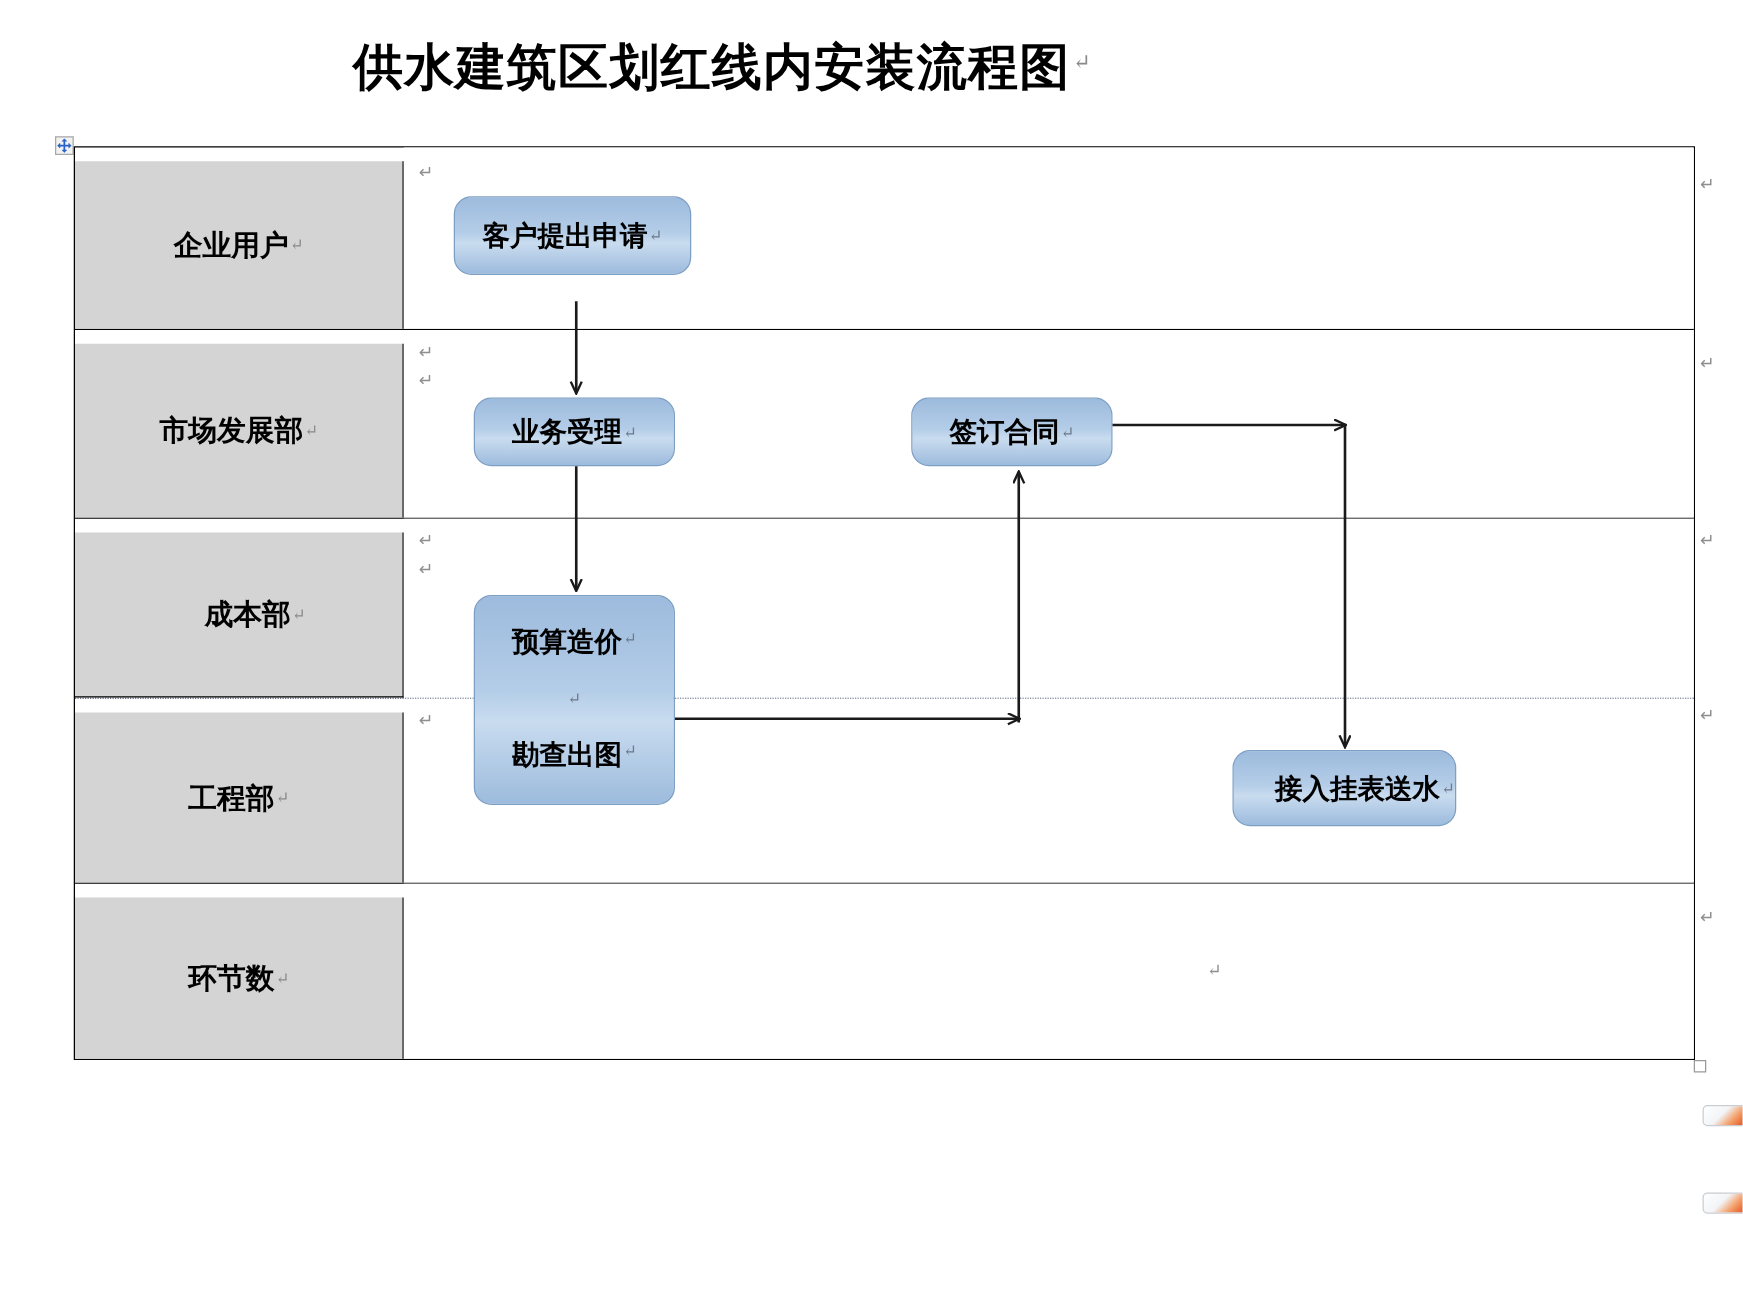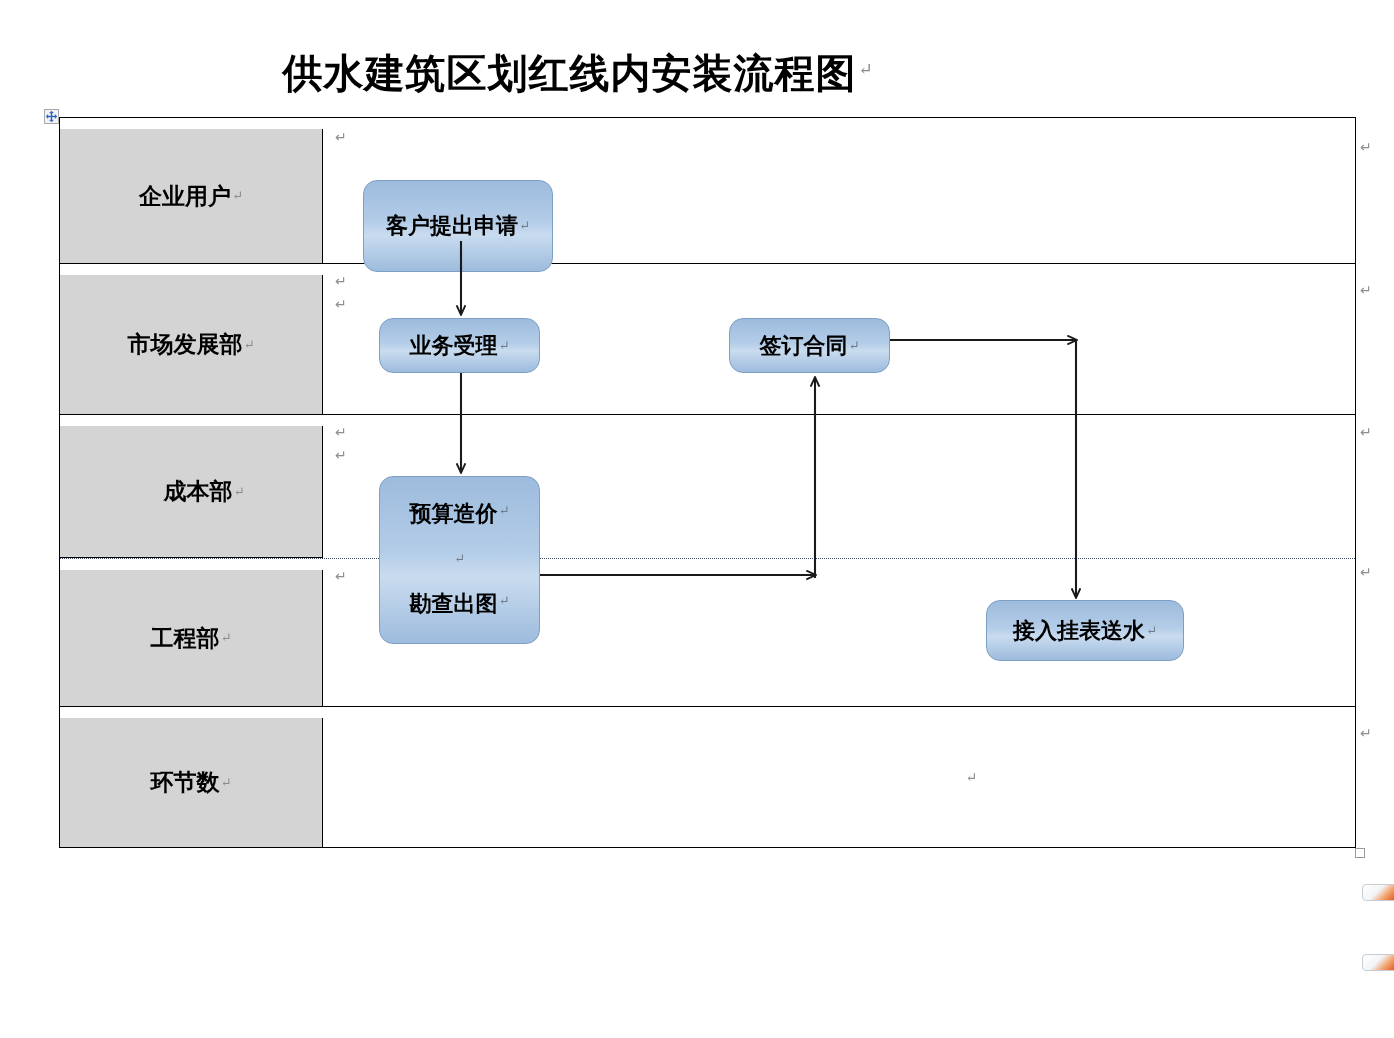--- a/index.html
+++ b/index.html
@@ -20,21 +20,20 @@
     position: absolute;
     left: 0;
     top: 26px;
     width: 1156px;
     text-align: center;
     font-size: 40px;
     font-weight: bold;
     letter-spacing: 1px;
     color: #000000;
     white-space: nowrap;
-    margin-top: 20px;
   }
   #doc-title .pilcrow {
     font-size: 17px;
     font-weight: normal;
     color: #8a8a8a;
     vertical-align: 12px;
     margin-left: 2px;
   }
 
   
@@ -281,42 +280,42 @@
   </div>
 
 </div>
 
 <span class="rowend-mark" style="left:1360px; top:140px;">↵</span>
 <span class="rowend-mark" style="left:1360px; top:283px;">↵</span>
 <span class="rowend-mark" style="left:1360px; top:425px;">↵</span>
 <span class="rowend-mark" style="left:1360px; top:565px;">↵</span>
 <span class="rowend-mark" style="left:1360px; top:726px;">↵</span>
 
-<div class="flowbox" style="left:363px; top:157px; width:190px; height:92px;margin-top:23px;">
+<div class="flowbox" style="left:363px; top:157px; width:190px; height:63px;">
     <span>客户提出申请</span>
     <span class="pilcrow">↵</span>
   </div>
 
 <div class="flowbox" style="left:379px; top:318px; width:161px; height:55px;">
     <span>业务受理</span>
     <span class="pilcrow">↵</span>
   </div>
 
 <div class="flowbox" style="left:729px; top:318px; width:161px; height:55px;">
     <span>签订合同</span>
     <span class="pilcrow">↵</span>
   </div>
 
 <div class="flowbox tall" style="left:379px; top:476px; width:161px; height:168px;">
   <span><span>预算造价</span><span class="pilcrow">↵</span></span>
   <span class="line-mid">↵</span>
   <span><span>勘查出图</span><span class="pilcrow">↵</span></span>
 </div>
 
-<div class="flowbox" style="left:986px; top:600px; width:198px; height:61px;">
+<div class="flowbox" style="left:986px; top:600px; width:179px; height:61px;justify-content:flex-end;">
     <span>接入挂表送水</span>
     <span class="pilcrow">↵</span>
   </div>
 
 <svg id="connectors">
   <defs>
     <marker id="arrowEnd" markerWidth="11" markerHeight="11" refX="9.2" refY="5" orient="auto" markerUnits="userSpaceOnUse">
       <path d="M0.5,0.6 L10,5 L0.5,9.4" fill="none" stroke="#1a1a1a" stroke-width="1.9"></path>
     </marker>
   </defs>

